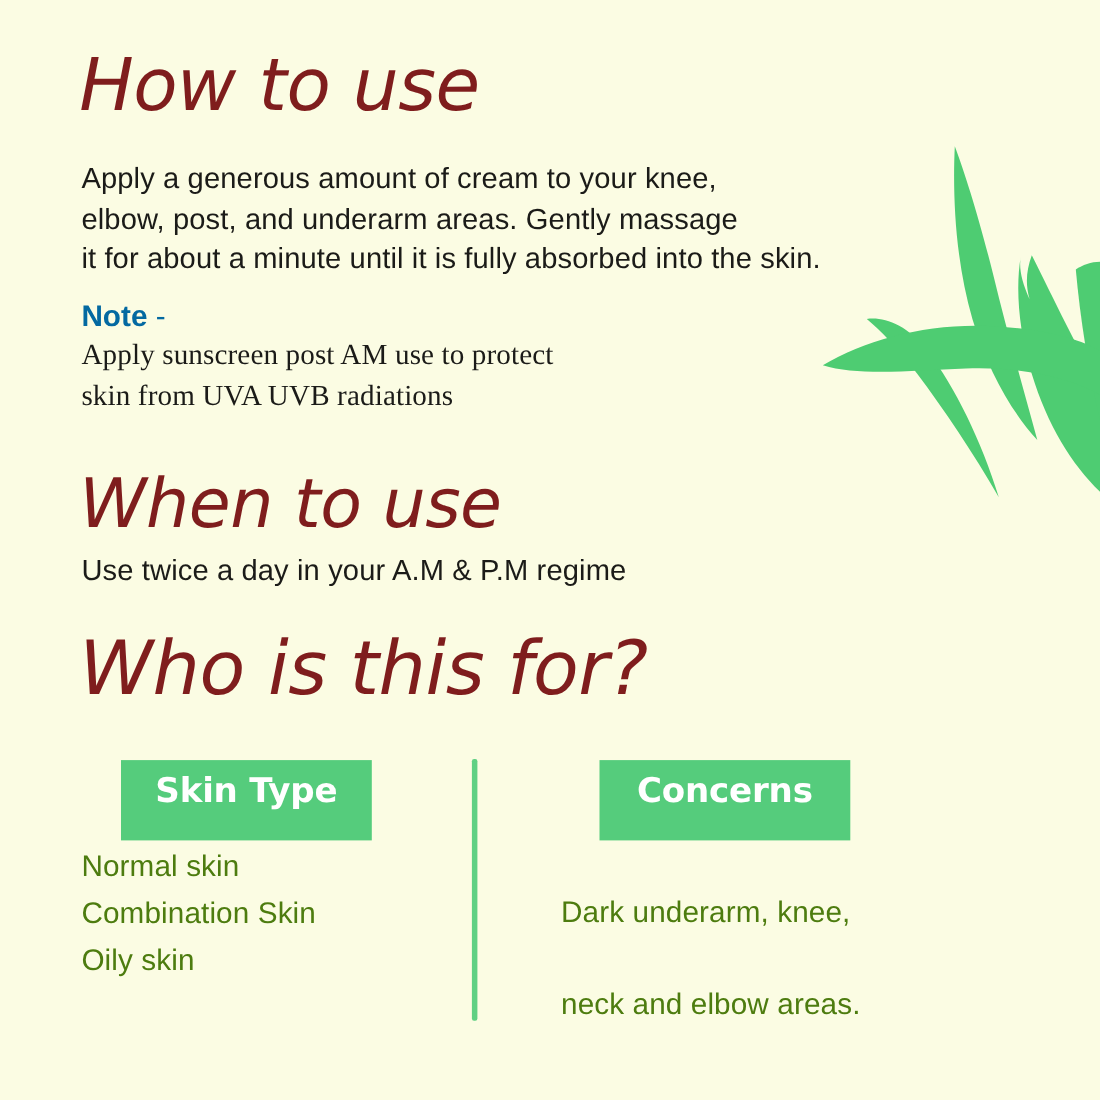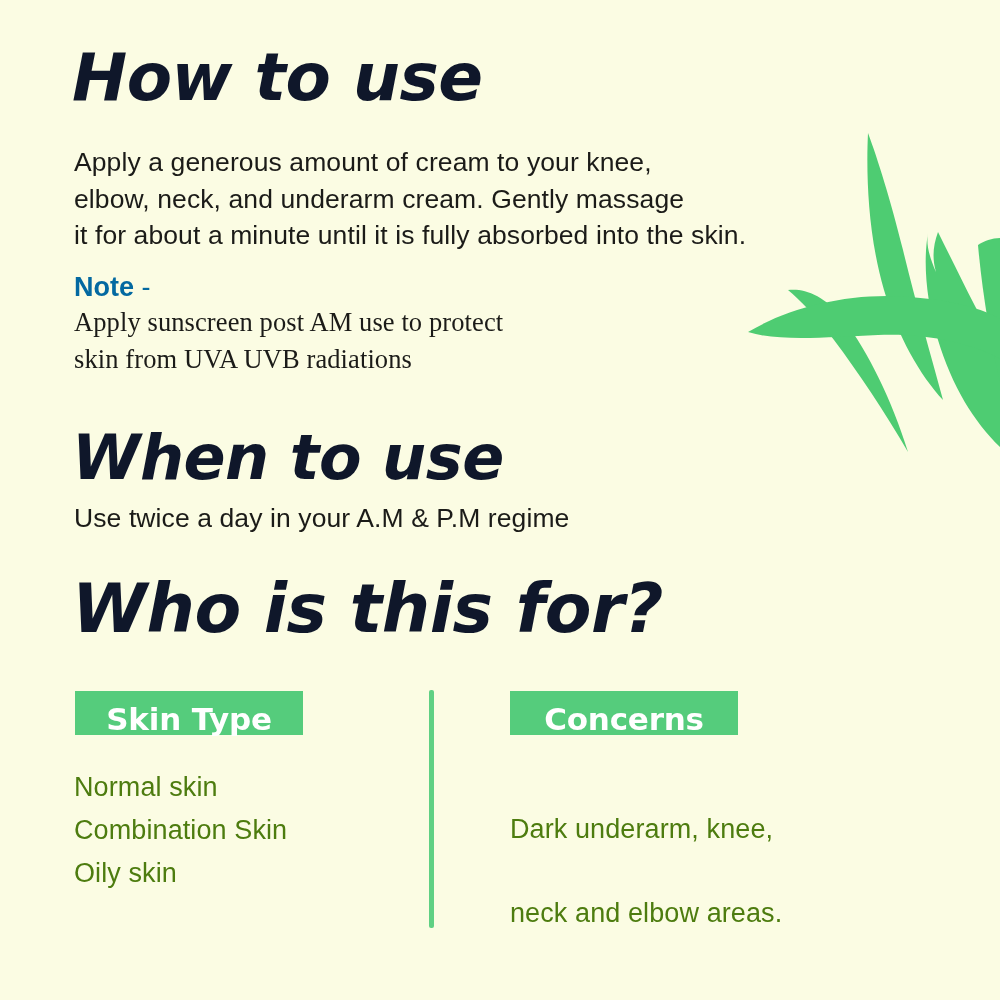--- a/index.html
+++ b/index.html
@@ -28,23 +28,23 @@
     top: 0;
     right: 0;
     width: 260px;
     height: 500px;
     pointer-events: none;
   }
 
   
   .heading {
     position: absolute;
-    color: #0f172a;
+    color: #7f1d1d;
     font-family: "DejaVu Sans", sans-serif;
-    font-weight: 700;
+    font-weight: 400;
     font-style: italic;
     letter-spacing: -0.5px;
     white-space: nowrap;
     line-height: 1;
   }
   #h-how   { left: 72px;  top: 45px;  font-size: 66px; }
   #h-when  { left: 72px;  top: 427px; font-size: 62px; }
   #h-who   { left: 72px;  top: 575px; font-size: 68px; }
 
   
@@ -75,30 +75,31 @@
     font-weight: 700;
     white-space: nowrap;
   }
   .note-label .dash {
     font-weight: 400;
   }
 
   
   .tag {
     position: absolute;
-    height: 44px;
+    height: 73px;
     background: #55cc7c;
     color: #ffffff;
     font-family: "DejaVu Sans", sans-serif;
     font-weight: 700;
     font-size: 31px;
     line-height: 56px;
     text-align: center;
     white-space: nowrap;
     letter-spacing: -0.2px;
+    margin-left: 35px;
   }
   #tag-skin-type { left: 75px;  top: 691px; width: 228px; }
   #tag-concerns  { left: 510px; top: 691px; width: 228px; }
 
   .divider {
     position: absolute;
     left: 429px;
     top: 690px;
     width: 5px;
     height: 238px;
@@ -136,21 +137,21 @@
     <path d="M238 245 C 242 290, 250 340, 260 382 L 260 238 C 252 238, 244 241, 238 245 Z" fill="#4ecc72"></path>
 
     <path d="M48 290 C 60 300, 76 316, 94 340 C 118 372, 145 412, 168 452 C 152 400, 128 352, 104 320 C 84 294, 63 288, 48 290 Z" fill="#4ecc72"></path>
 
     <path d="M8 345 C 50 320, 110 305, 170 310 C 212 313, 244 322, 260 332 L 260 372 C 232 356, 186 346, 138 348 C 88 350, 40 355, 8 345 Z" fill="#4ecc72" transform="translate(0,-13)"></path>
   </svg>
 
   <div class="heading" id="h-how">How to use</div>
 
   <div class="body-text" id="p-apply">Apply a generous amount of cream to your knee,
-elbow, neck, and underarm cream. Gently massage
+elbow, post, and underarm areas. Gently massage
 it for about a minute until it is fully absorbed into the skin.</div>
 
   <div class="note-label">
     <span>Note</span><span class="dash"> -</span>
   </div>
 
   <div class="body-text" id="p-note-body">Apply sunscreen post AM use to protect
 skin from UVA UVB radiations</div>
 
   <div class="heading" id="h-when">When to use</div>

